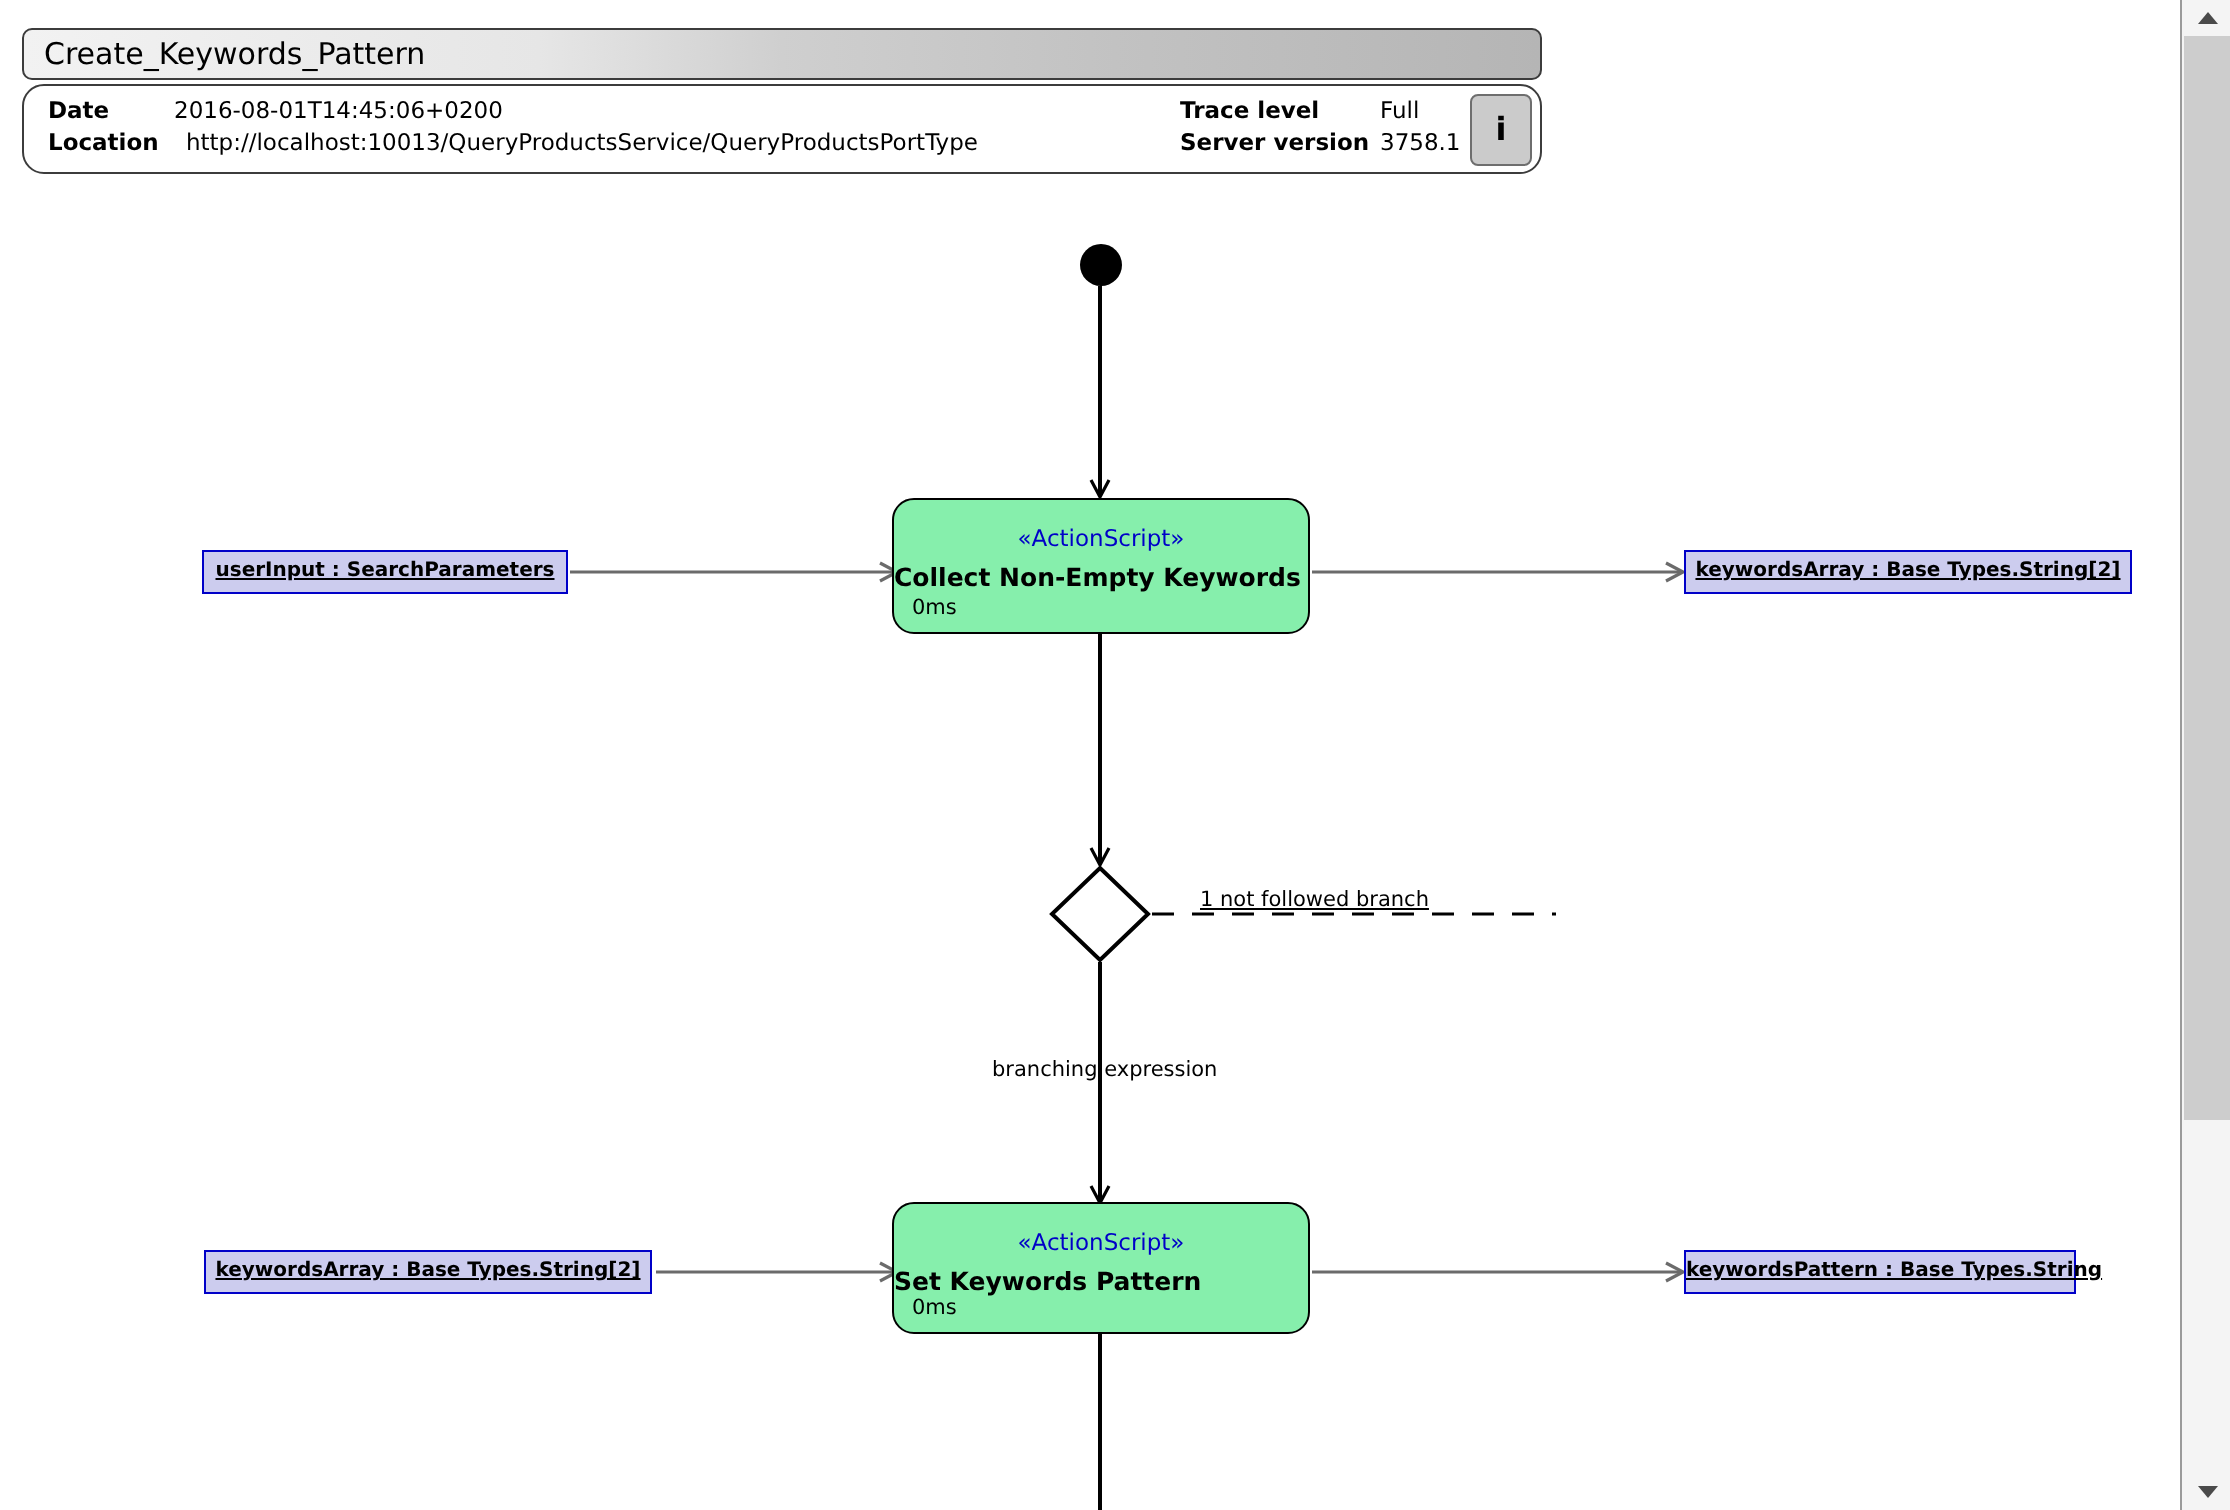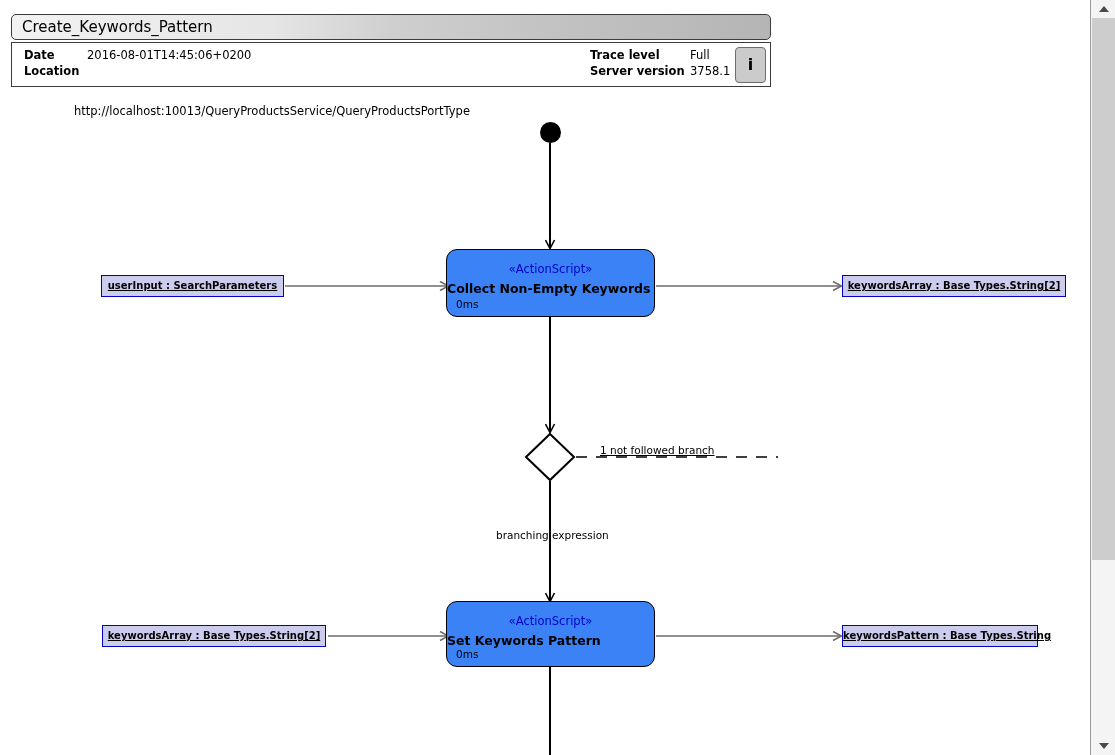--- a/index.html
+++ b/index.html
@@ -54,40 +54,40 @@
     white-space: nowrap;
   }
   .hdr-info-box {
     position: absolute;
     left: 0;
     top: 28px;
     width: 760px;
     height: 45px;
     box-sizing: border-box;
     border: 1px solid #3c3c3c;
-    border-radius: 0;
+    border-radius: 11px;
     background: #ffffff;
   }
   .hdr-field-label {
     position: absolute;
     font-size: 11.5px;
     font-weight: bold;
     color: #000000;
     white-space: nowrap;
   }
   .hdr-field-value {
     position: absolute;
     font-size: 11.5px;
     color: #000000;
     white-space: nowrap;
   }
   #hdr-date-label     { left: 12px;  top: 5px; }
   #hdr-date-value     { left: 75px;  top: 5px; }
   #hdr-loc-label      { left: 12px;  top: 21px; }
-  #hdr-loc-value      { left: 62px;  top: 21px; margin-top: 40px; }
+  #hdr-loc-value      { left: 81px;  top: 21px; }
   #hdr-trace-label    { left: 578px; top: 5px; }
   #hdr-trace-value    { left: 678px; top: 5px; }
   #hdr-srvver-label   { left: 578px; top: 21px; }
   #hdr-srvver-value   { left: 678px; top: 21px; }
 
   .hdr-info-btn {
     position: absolute;
     left: 723px;
     top: 4px;
     width: 31px;
@@ -111,21 +111,21 @@
     height: 21px;
     border-radius: 50%;
     background: #000000;
   }
 
   .action-node {
     position: absolute;
     box-sizing: border-box;
     border: 1.5px solid #000000;
     border-radius: 11px;
-    background: #3b82f6;
+    background: #86efac;
   }
   .action-stereotype {
     position: absolute;
     left: 0;
     right: 0;
     top: 12px;
     text-align: center;
     font-size: 11.5px;
     color: #0000c8;
     white-space: nowrap;

